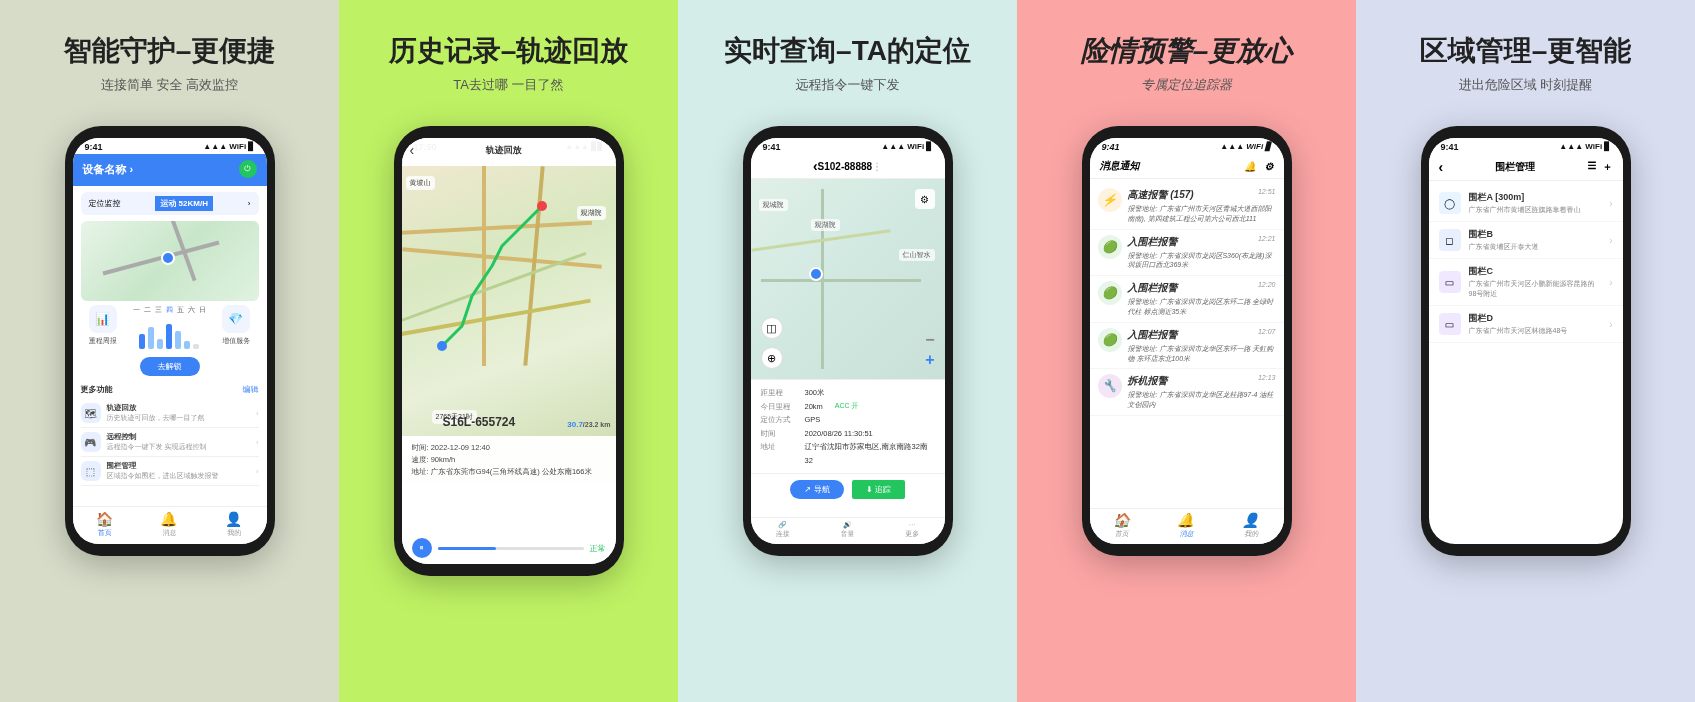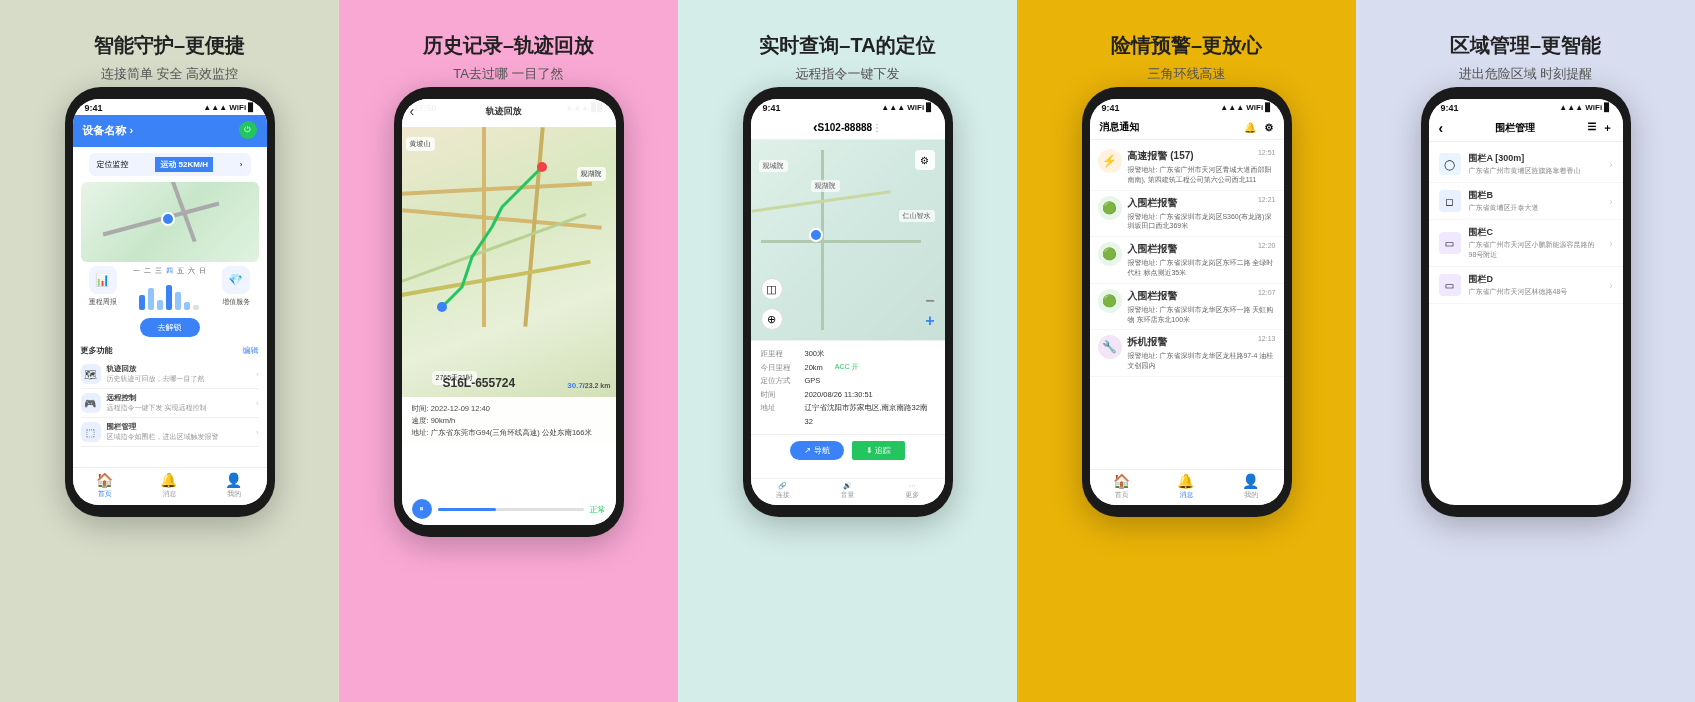--- a/index.html
+++ b/index.html
@@ -15,38 +15,38 @@
     .panel {
       flex: 1;
       display: flex;
       flex-direction: column;
       align-items: center;
       padding: 32px 20px 20px;
       overflow: hidden;
     }
 
     .panel-1 { background: #d6dcc8; }
-    .panel-2 { background: #f9a8d4; }
+    .panel-2 { background: #bef264; }
     .panel-3 { background: #d4ede8; }
-    .panel-4 { background: #eab308; }
+    .panel-4 { background: #fca5a5; font-style: italic; }
     .panel-5 { background: #d8ddf0; }
 
     .panel-title {
-      font-size: 20px;
+      font-size: 28px;
       font-weight: 700;
       color: #222;
       margin-bottom: 6px;
       text-align: center;
       white-space: nowrap;
     }
 
     .panel-subtitle {
       font-size: 13px;
       color: #555;
-      margin-bottom: 4px;
+      margin-bottom: 32px;
       text-align: center;
     }
 
     
     .phone {
       position: relative;
       width: 210px;
       height: 430px;
       background: #1a1a1a;
       border-radius: 36px;
@@ -88,21 +88,21 @@
     }
     .p1-header-title { color: #fff; font-size: 11px; font-weight: 600; }
     .p1-power-btn {
       width: 18px; height: 18px; background: #22c55e;
       border-radius: 50%; display: flex; align-items: center; justify-content: center;
     }
     .p1-power-btn::after { content: '⏻'; color: #fff; font-size: 8px; }
 
     .p1-speed-bar {
       background: #f0f4ff;
-      margin: 6px 16px;
+      margin: 6px 8px;
       border-radius: 6px;
       padding: 4px 8px;
       display: flex;
       align-items: center;
       justify-content: space-between;
       font-size: 8px;
     }
     .speed-badge {
       background: #3b82f6;
       color: #fff;
@@ -668,21 +668,21 @@
             <div>⋯</div>
             <div>更多</div>
           </div>
       </div>
     </div>
   </div>
 </div>
 
 <div class="panel panel-4">
   <div class="panel-title">险情预警–更放心</div>
-  <div class="panel-subtitle">三角环线高速</div>
+  <div class="panel-subtitle">专属定位追踪器</div>
   <div class="phone">
     <div class="phone-screen">
       <div class="status-bar">
         <span>9:41</span>
         <span class="signal">▲▲▲ WiFi ▊</span>
       </div>
       <div class="p4-header">
         <span>消息通知</span>
         <div style="display:flex;gap:8px;">
           <span>🔔</span>

